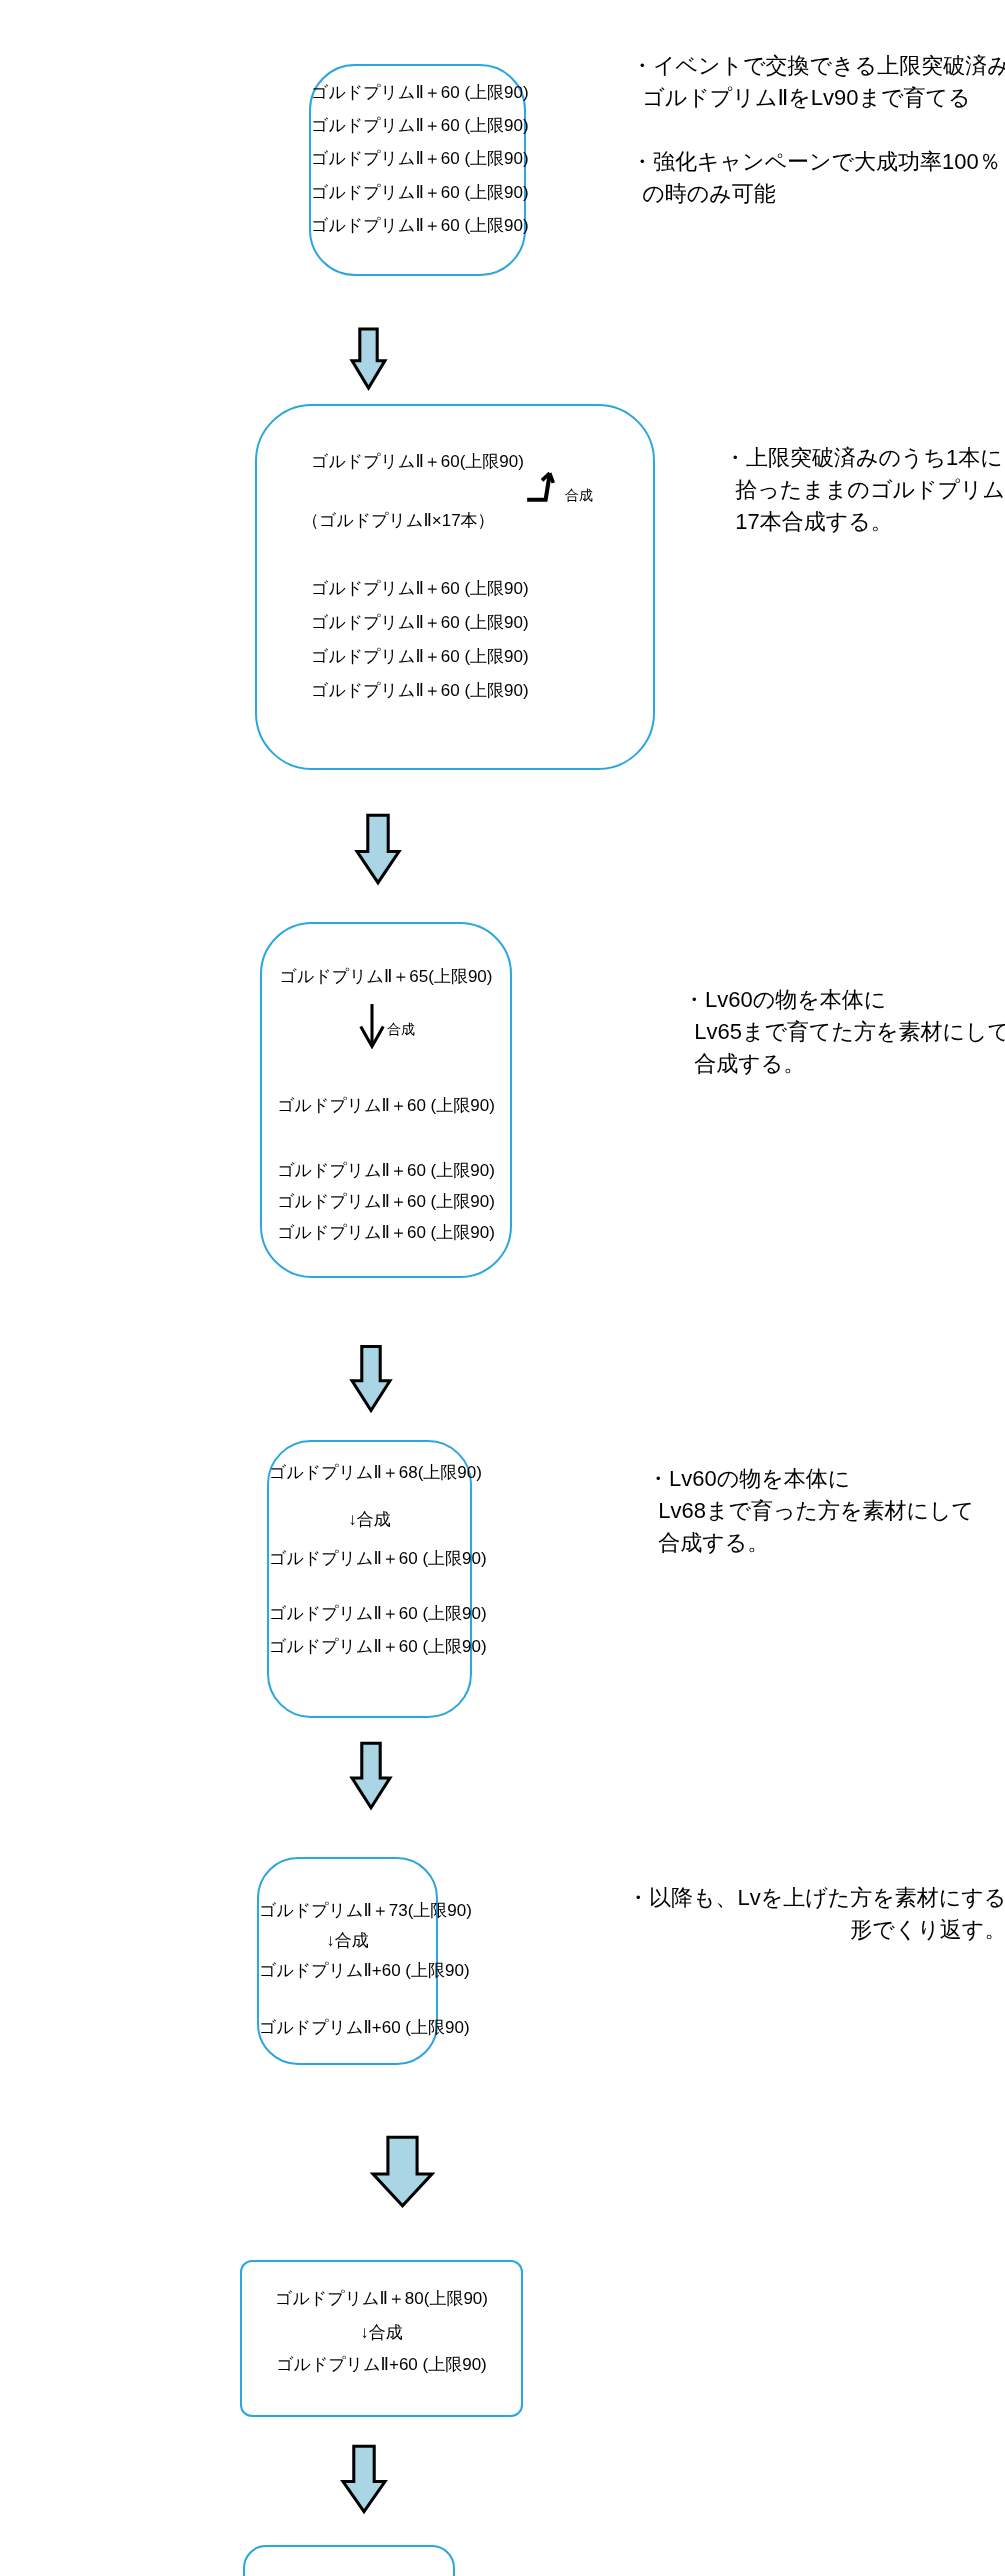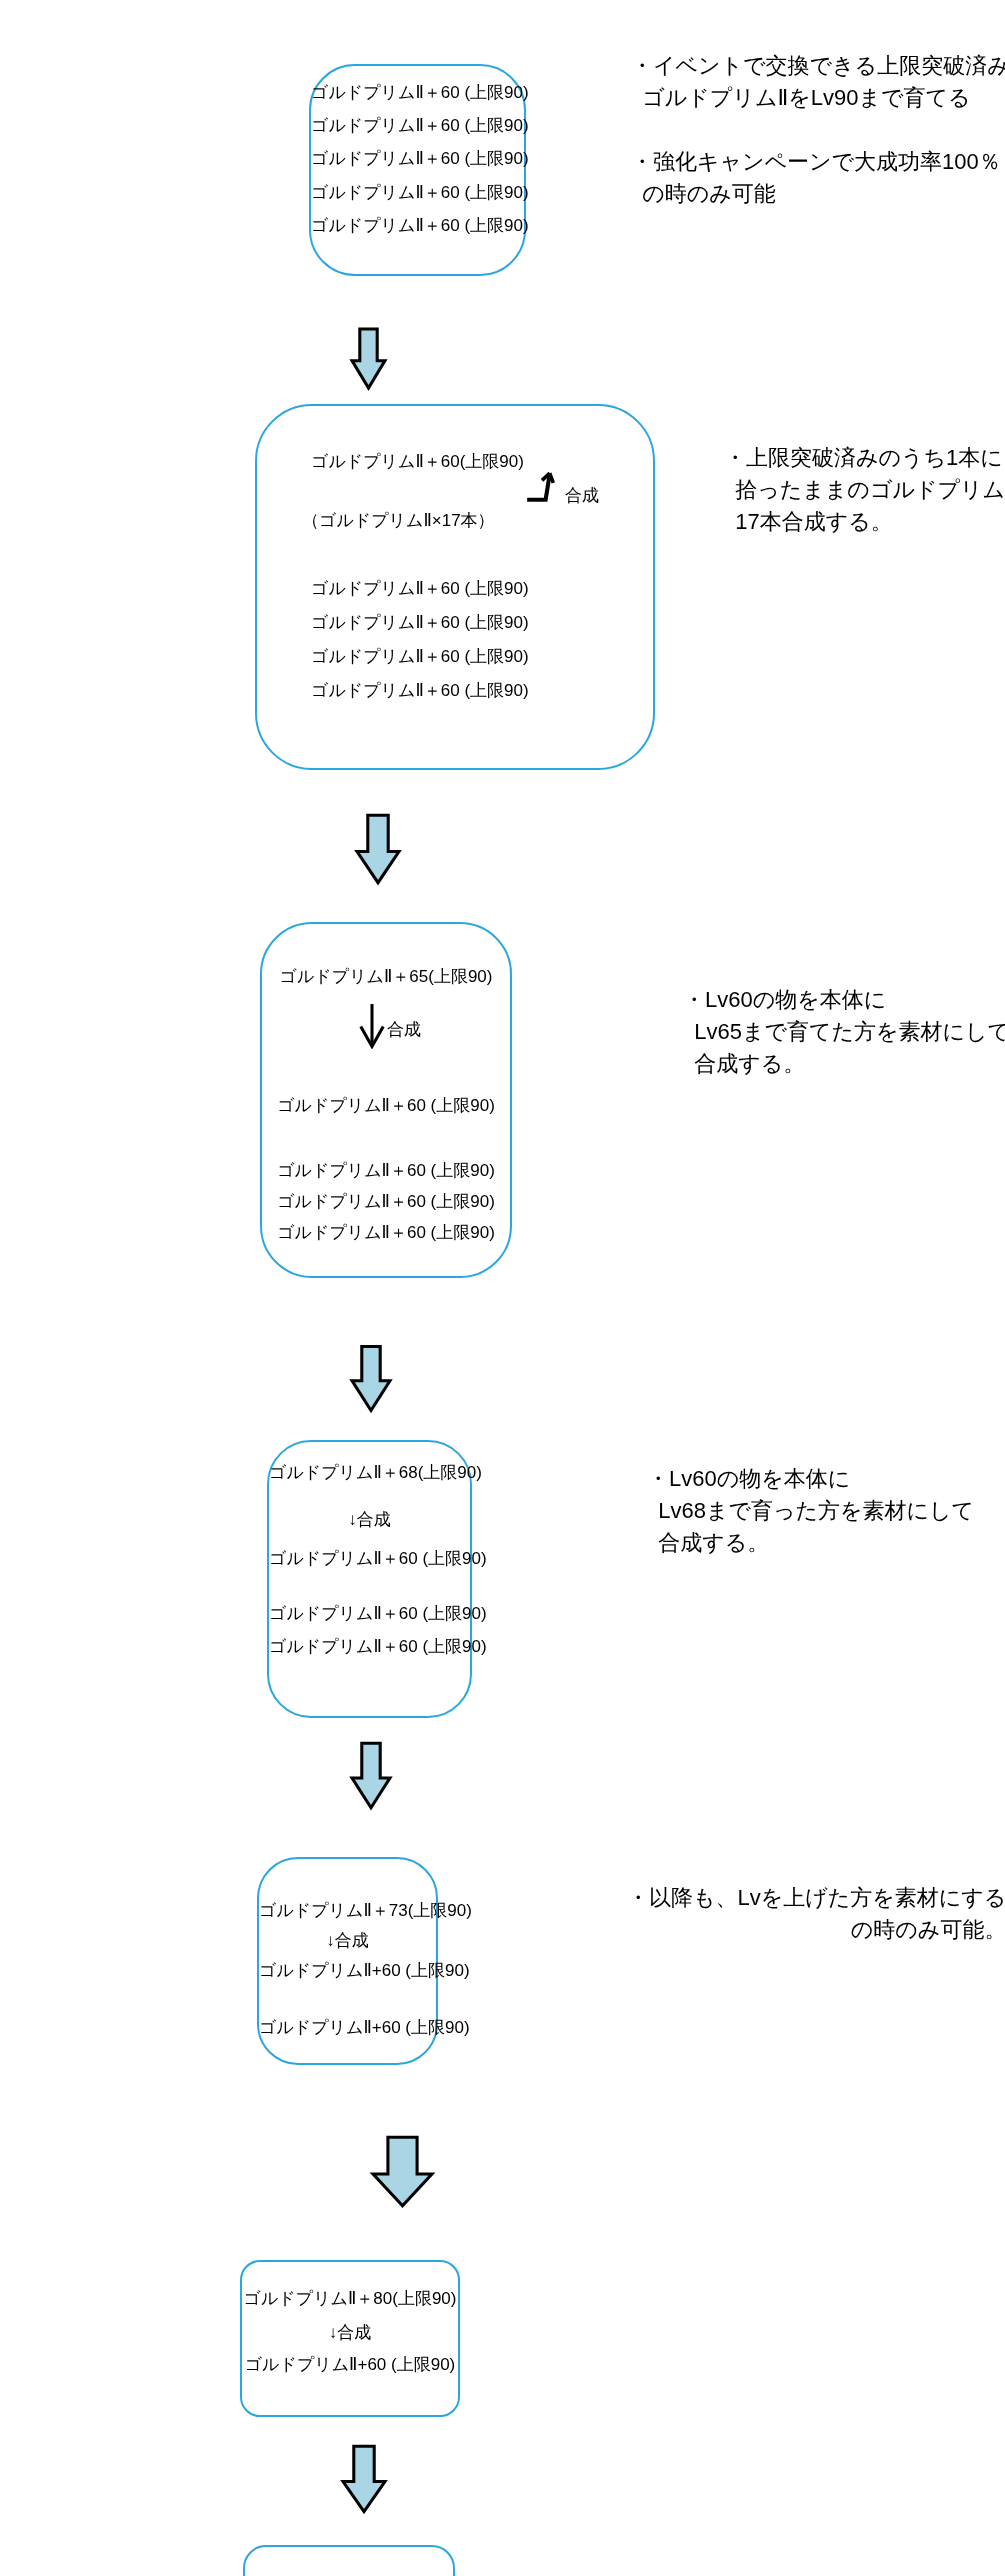--- a/index.html
+++ b/index.html
@@ -18,21 +18,21 @@
   .bl{
     position:absolute;left:0;right:0;
     font-size:17px;line-height:21.6px;height:21.6px;
     text-align:center;white-space:nowrap;
   }
   .bl.leftal{text-align:right;right:auto;}
   .ann{position:absolute;font-size:22px;line-height:32px;white-space:nowrap;}
   .al{min-height:32px;}
   .al.ind{padding-left:11.3px;}
   .synthlabel{
-    position:absolute;font-size:17px;line-height:21.6px;white-space:nowrap;
+    position:absolute;font-size:14px;line-height:21.6px;white-space:nowrap;
   }
   svg{display:block;}
   .absvg{position:absolute;}
 </style>
 </head>
 <body>
 
 <div id="canvas">
 
   <div class="box" style="left: 309px; top: 64px; width: 217px; height: 212px; border-radius: 46px; border-color: rgb(43, 166, 222);">
@@ -108,24 +108,24 @@
 
   <div class="box" style="left: 257px; top: 1857px; width: 181px; height: 208px; border-radius: 41px; border-color: rgb(43, 166, 222);">
     <div class="bl" style="top:41px;">ゴルドプリムⅡ＋73(上限90)</div>
     <div class="bl" style="top:71px;">↓合成</div>
     <div class="bl" style="top:101px;">ゴルドプリムⅡ+60 (上限90)</div>
     <div class="bl" style="top:158px;">ゴルドプリムⅡ+60 (上限90)</div>
   </div>
 
   <div class="ann" style="left:627px;top:1882px;text-align:right;">
     <div class="al">・以降も、Lvを上げた方を素材にする</div>
-    <div class="al ind">の時のみ可能。</div>
+    <div class="al ind">形でくり返す。</div>
   </div>
 
-  <div class="box" style="left: 240px; top: 2260px; width: 220px; height: 157px; border-radius: 20px; border-color: rgb(43, 166, 222);">
+  <div class="box" style="left: 240px; top: 2260px; width: 283px; height: 157px; border-radius: 12px; border-color: rgb(43, 166, 222);">
     <div class="bl" style="top:26px;">ゴルドプリムⅡ＋80(上限90)</div>
     <div class="bl" style="top:60px;">↓合成</div>
     <div class="bl" style="top:92px;">ゴルドプリムⅡ+60 (上限90)</div>
   </div>
 
   <div class="box" style="left: 243px; top: 2545px; width: 212px; height: 81px; border-radius: 23px; border-color: rgb(43, 166, 222);">
     
   </div>
 
 <svg width="39" height="65" viewBox="0 0 76 127" class="absvg" style="left: 349px; top: 326px;">

